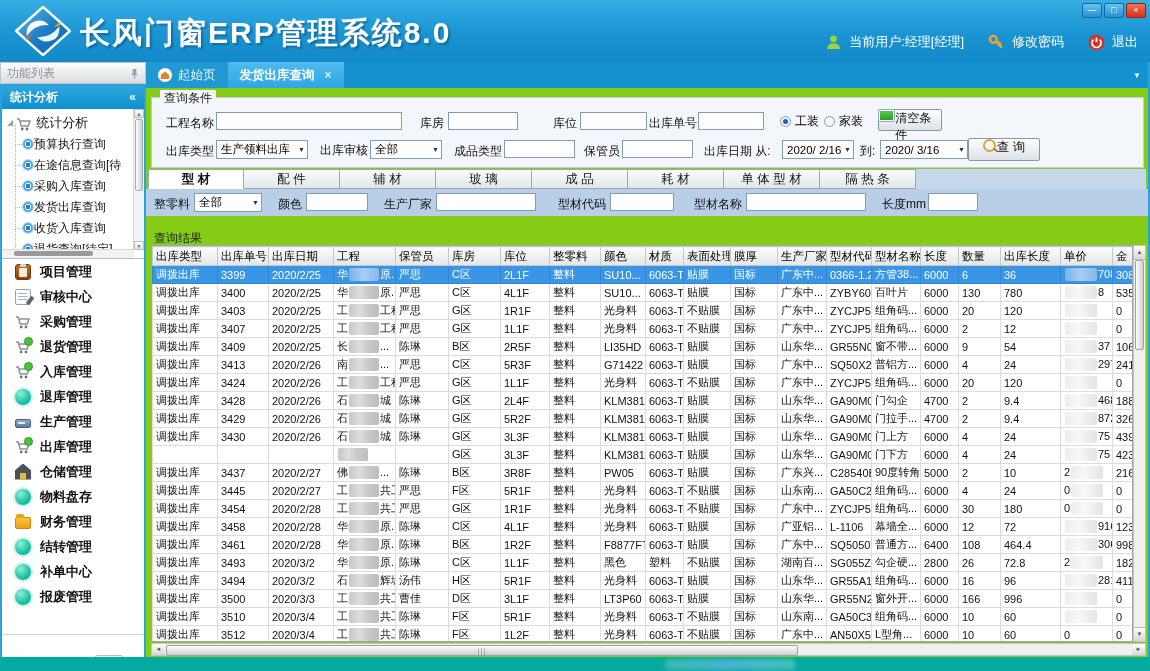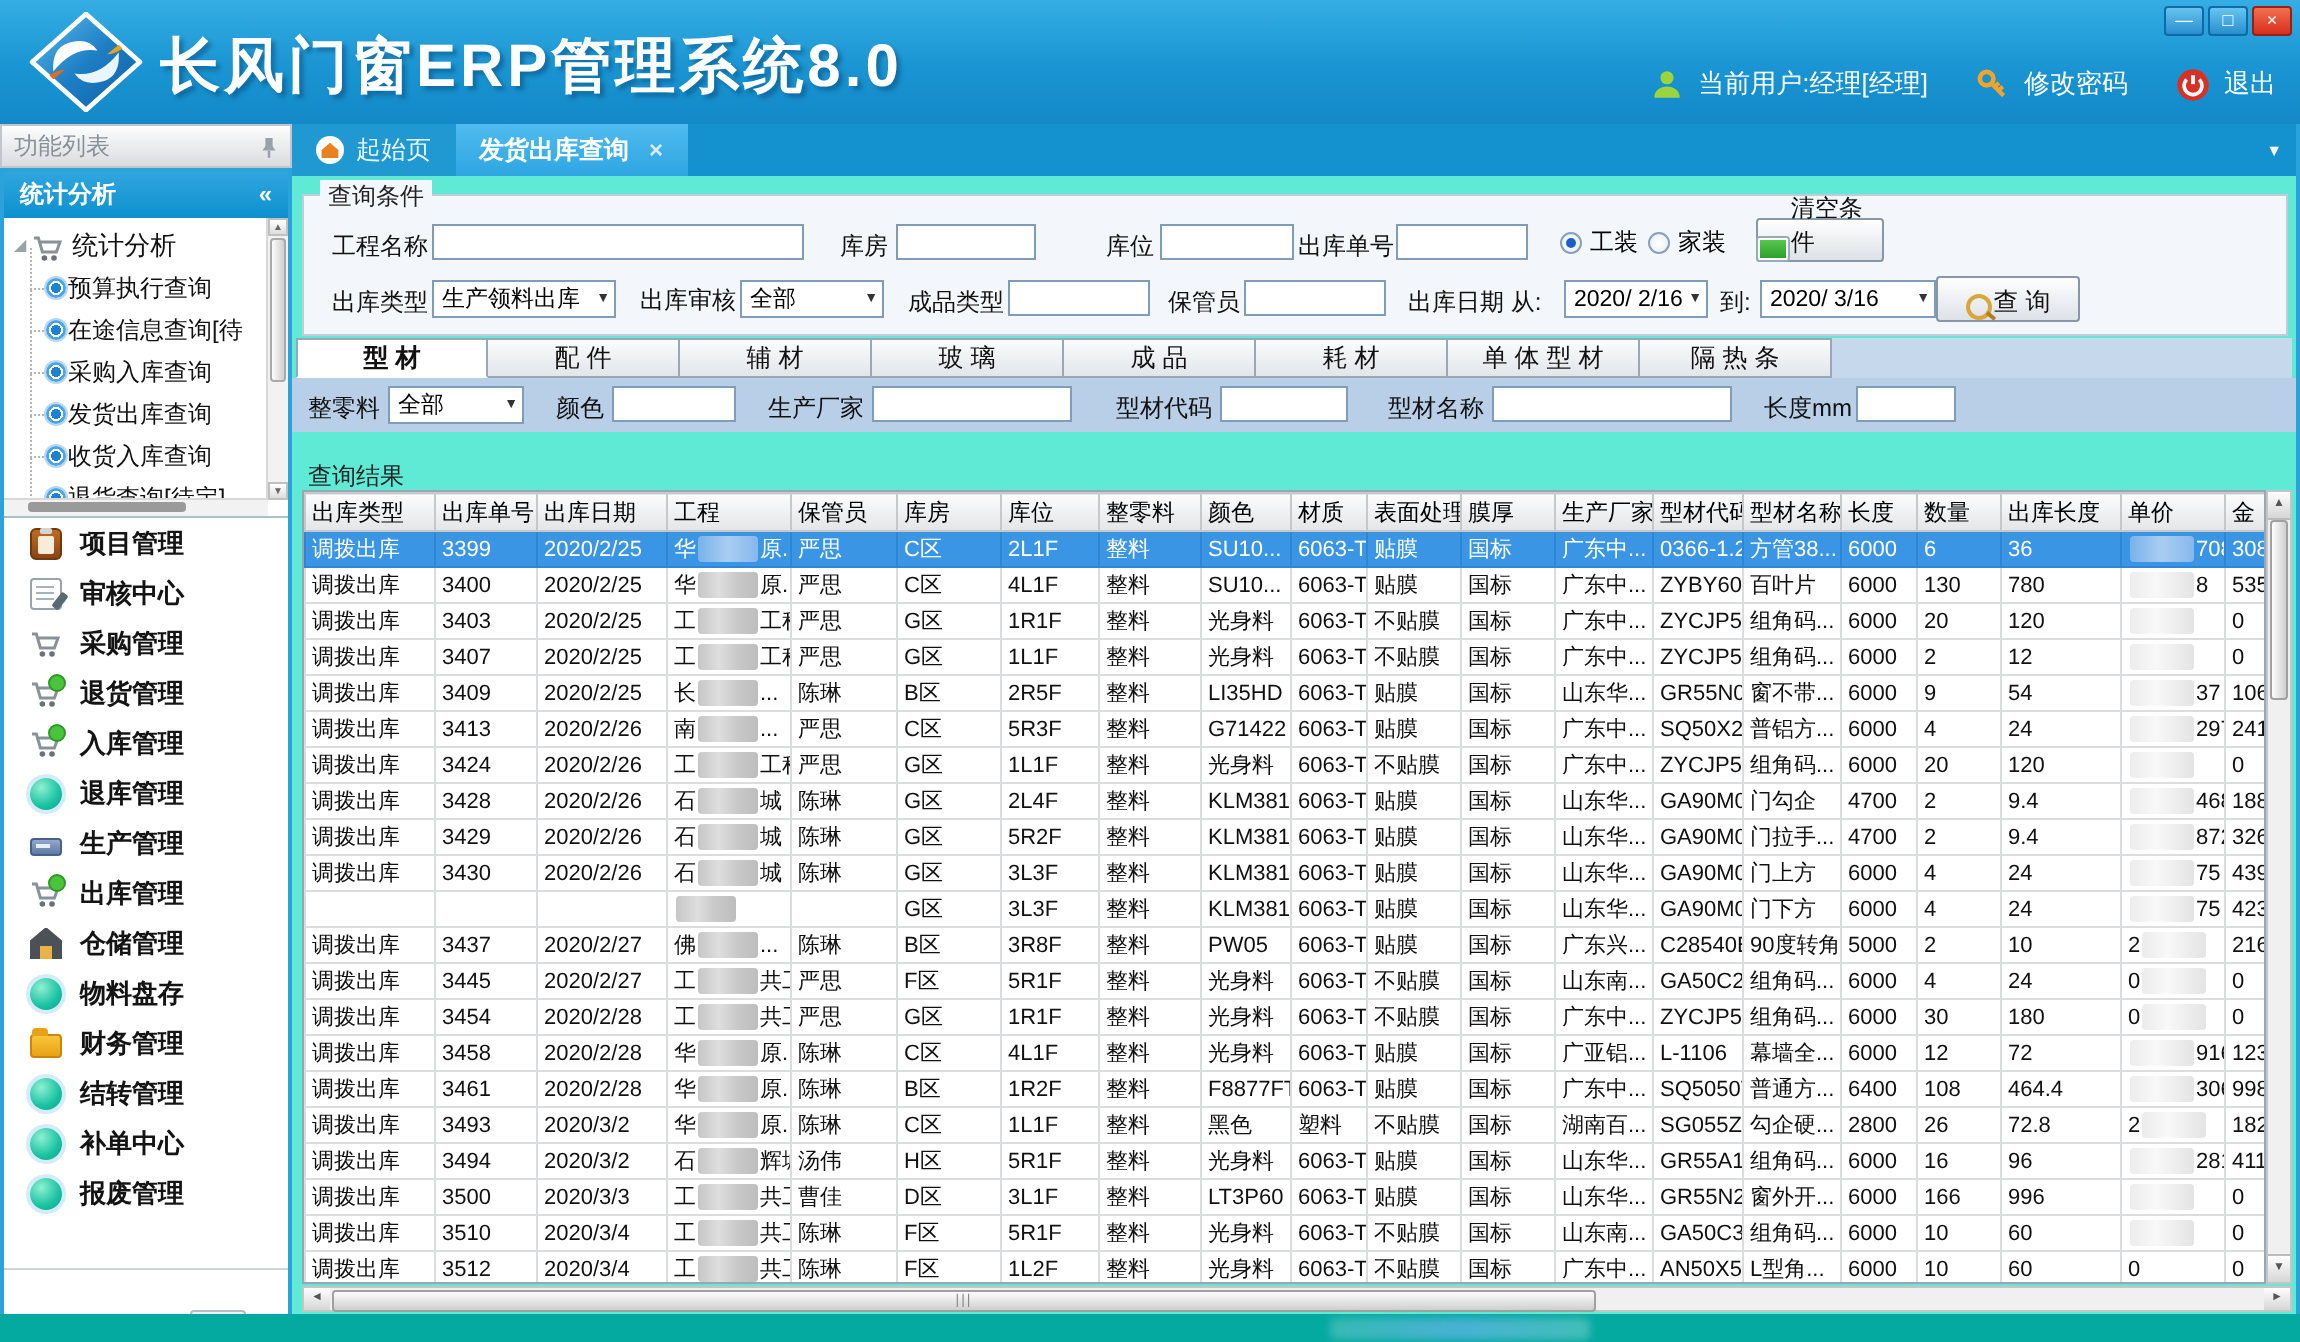--- a/index.html
+++ b/index.html
@@ -78,35 +78,35 @@
   .chev small{display:block;font-size:7px;color:#777}
   
   .main{position:absolute;left:146px;top:62px;width:1004px;height:595px;box-sizing:border-box;
         border-right:2px solid #2aa3db;background:#eef2f8}
   .tabbar{position:absolute;left:0;top:0;right:0;height:26px;background:#1392cf;display:flex}
   .tab{height:26px;padding:0 12px;color:#eaf6fd;font-size:12.5px;display:flex;align-items:center;gap:6px;cursor:default;white-space:nowrap}
   .tab.home-tab{background:rgba(255,255,255,.06)}
   .tab.active{background:linear-gradient(#4fbbee,#2ea6e2);color:#fff;font-weight:bold}
   .tab .tab-close{margin-left:4px;color:#d8ecf8;font-size:12px}
   .tab-overflow{position:absolute;right:7px;top:9px;color:#fff;font-size:8px}
-  .content{position:absolute;left:0;top:26px;right:0;bottom:0;background:#5eead4}
+  .content{position:absolute;left:0;top:26px;right:0;bottom:0;background:#84cc16}
   
   .query-box{position:absolute;left:5px;top:9px;width:993px;height:71px;border:1px solid #c3ccd6;
              background:#f3f7fb;box-sizing:border-box}
   .query-legend{position:absolute;top:-8px;left:8px;background:#f3f7fb;padding:0 4px;font-size:12px;color:#222}
   .q-label{position:absolute;font-size:12px;color:#111;white-space:nowrap}
   .q-input{position:absolute;height:18px;border:1px solid #7f9db9;background:#fff;box-sizing:border-box}
   .q-select{position:absolute;height:19px;border:1px solid #7f9db9;background:#fff;box-sizing:border-box;
             font-size:11.5px;display:flex;align-items:center;justify-content:space-between;padding:0 2px 0 4px;white-space:nowrap}
   .q-select .dd{font-size:7px;color:#333;flex:none;margin-left:2px}
   .radio{position:absolute;display:flex;align-items:center;gap:4px;font-size:12px;white-space:nowrap}
   .rb{width:11px;height:11px;border-radius:50%;border:1px solid #88a0b8;background:radial-gradient(#fff,#e6edf4);position:relative;box-sizing:border-box}
   .rb.on::after{content:"";position:absolute;left:2px;top:2px;width:5px;height:5px;border-radius:50%;background:#1c5fc2}
   .btn{position:absolute;border:1px solid #8897a6;background:linear-gradient(#fefefe,#dde2e8);
-       font-size:12.5px;color:#111;display:flex;align-items:flex-end;justify-content:center;gap:1px;
+       font-size:12.5px;color:#111;display:flex;align-items:flex-start;justify-content:center;gap:1px;
        border-radius:2px;box-sizing:border-box;cursor:default}
   .eraser-ico{width:14px;height:9px;background:linear-gradient(#57c84e,#2f9e2a);border:1px solid #fff;
               box-shadow:0 0 0 1px #9ab;border-radius:1px}
   .mag-ico{width:9px;height:9px;border:2px solid #d8a63c;border-radius:50%;position:relative;box-sizing:content-box}
   .mag-ico::after{content:"";position:absolute;left:8px;top:8px;width:5px;height:2px;background:#b07f20;transform:rotate(40deg)}
   
   .mat-strip{position:absolute;left:2px;top:81px;right:2px;height:20px;background:#c6d9ec;display:flex}
   .mat-tab{width:96px;box-sizing:border-box;border:1px solid #9aa8b6;border-left-width:0;
            background:linear-gradient(#fbfbfb,#e2e6ea);font-size:12.5px;text-align:center;line-height:18px;
            color:#111;white-space:nowrap;overflow:hidden;cursor:default}

